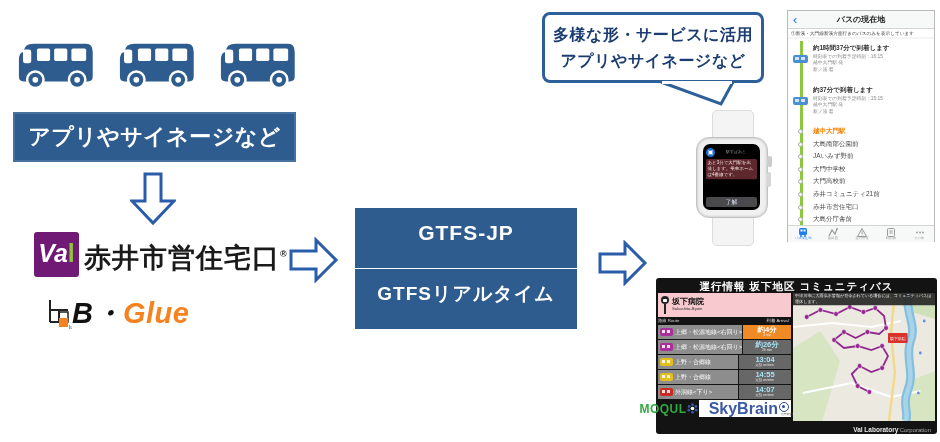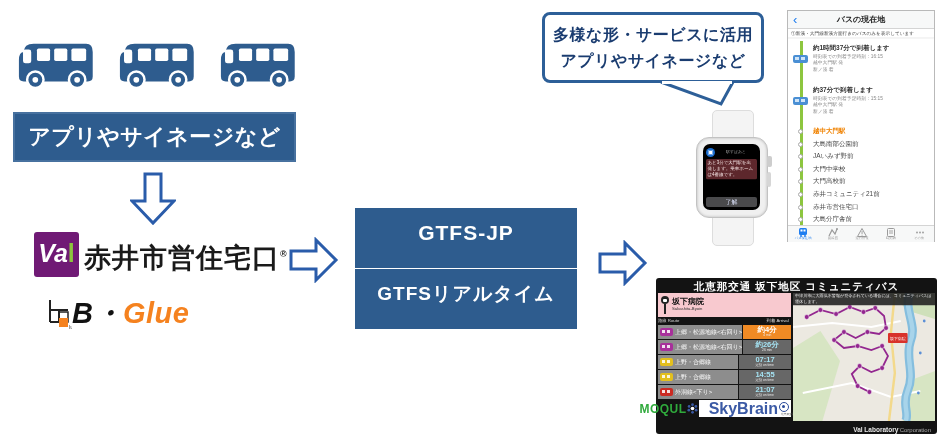--- a/index.html
+++ b/index.html
@@ -278,21 +278,21 @@
             <circle cx="2" cy="4.5" r="0.9" fill="currentColor"></circle>
             <circle cx="5" cy="4.5" r="0.9" fill="currentColor"></circle>
             <circle cx="8" cy="4.5" r="0.9" fill="currentColor"></circle>
           </svg>
         <div class="ptab-label">その他</div>
       </div>
     </div>
   </div>
 
   <div class="abs signage">
-    <div class="sg-title">北恵那交通 坂下地区 コミュニティバス</div>
+    <div class="sg-title">運行情報 坂下地区 コミュニティバス</div>
     <div class="sg-body">
       <div class="sg-left">
         <div class="sg-stopcard">
           <div class="busstop-ic">
               <div class="sign"></div>
               <div class="pole"></div>
             </div>
           <div>
             <div class="sg-stopname">坂下病院</div>
             <div class="sg-stopromaji">Sakashita-Byoin</div>
@@ -321,41 +321,41 @@
               <div class="sg-arr-main">約26分</div>
               <div class="sg-arr-sub">26 min</div>
             </div>
         </div>
         <div class="sg-row">
           <div class="sg-route">
               <span class="sg-chip chip-yellow"></span>
               <span class="sg-route-name">上野・合郷線</span>
             </div>
           <div class="sg-arr">
-              <div class="sg-arr-main">07:17</div>
+              <div class="sg-arr-main">13:04</div>
               <div class="sg-arr-sub">定刻  on time</div>
             </div>
         </div>
         <div class="sg-row">
           <div class="sg-route">
               <span class="sg-chip chip-yellow"></span>
               <span class="sg-route-name">上野・合郷線</span>
             </div>
           <div class="sg-arr">
               <div class="sg-arr-main">14:55</div>
               <div class="sg-arr-sub">定刻  on time</div>
             </div>
         </div>
         <div class="sg-row">
           <div class="sg-route">
               <span class="sg-chip chip-red"></span>
               <span class="sg-route-name">外洞線&lt;下り&gt;</span>
             </div>
           <div class="sg-arr">
-              <div class="sg-arr-main">21:07</div>
+              <div class="sg-arr-main">14:07</div>
               <div class="sg-arr-sub">定刻  on time</div>
             </div>
         </div>
         <div class="sg-logos">
           <div class="moqul">MOQUL</div>
           <div class="skybrain">
             <svg width="11" height="11" viewBox="0 0 12 12">
               <g fill="#3b5aa5">
                   <circle cx="6" cy="1.8" r="1.5"></circle>
                   <circle cx="9.7" cy="3.7" r="1.5"></circle>

